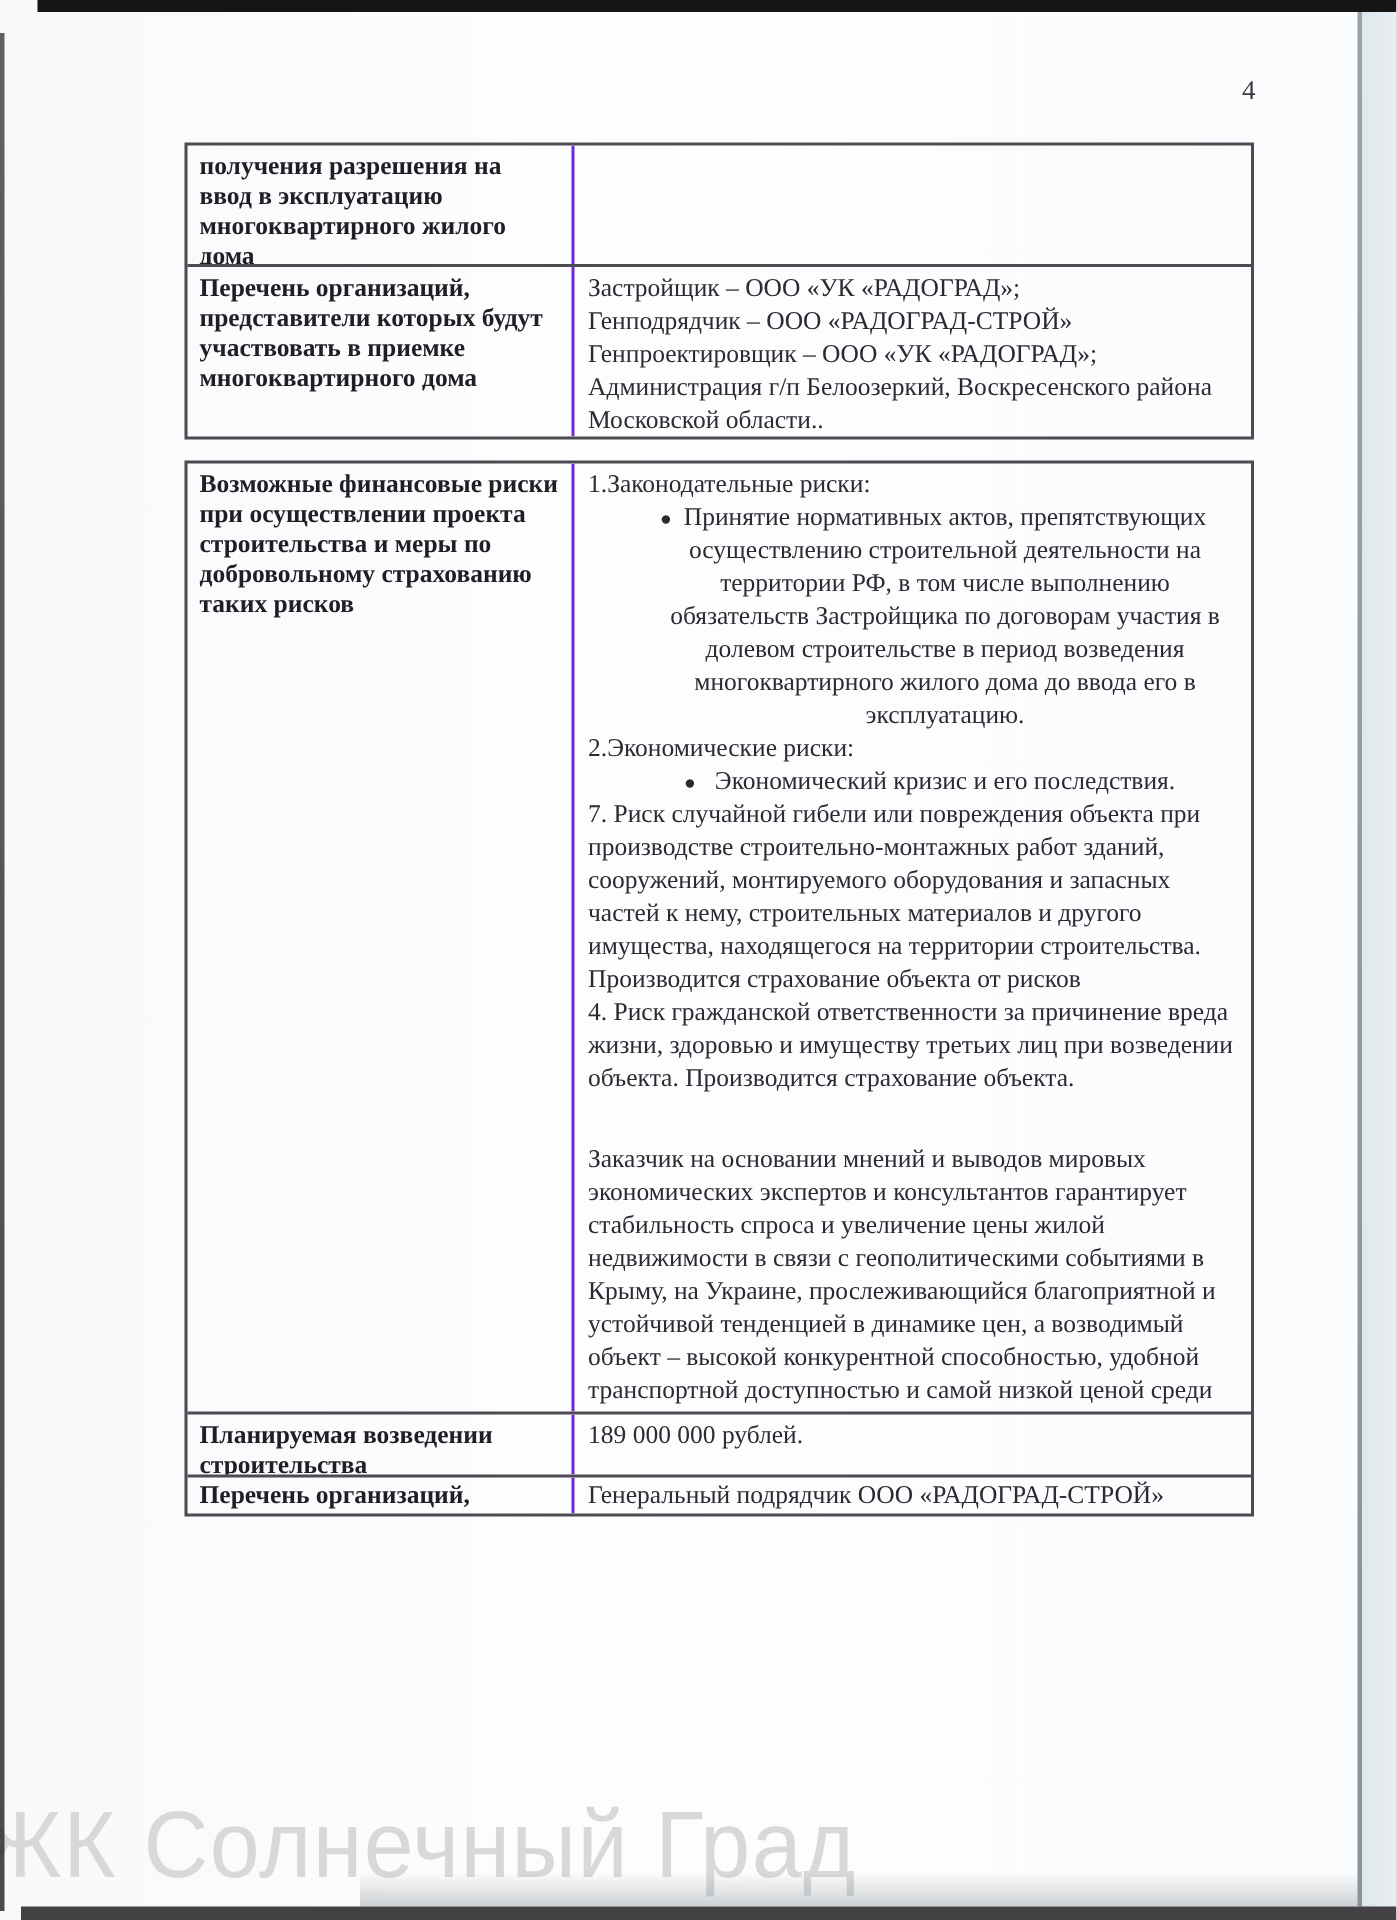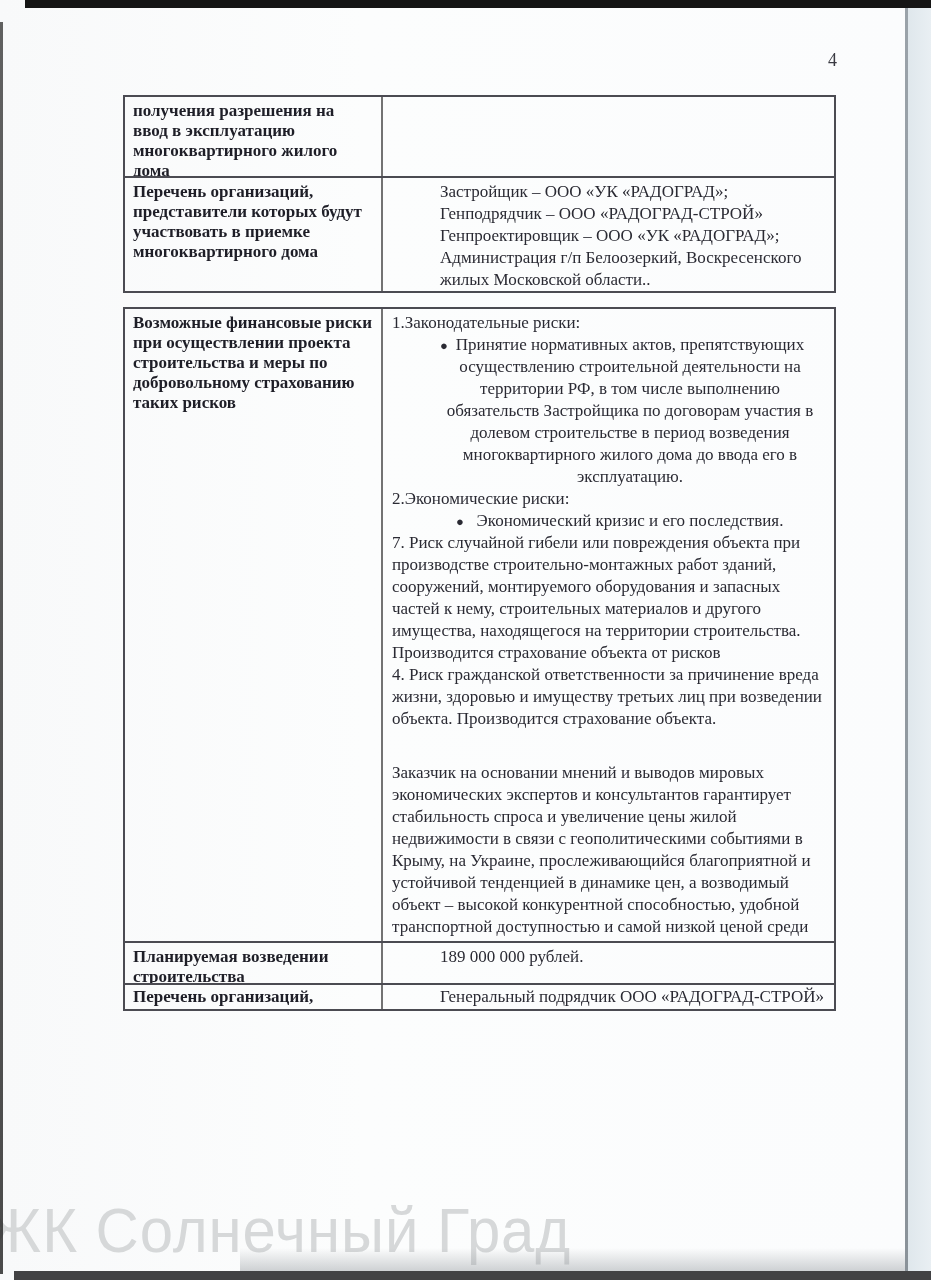--- a/index.html
+++ b/index.html
@@ -20,22 +20,22 @@
     background:linear-gradient(180deg,rgba(150,155,160,0) 0%,rgba(150,155,160,.45) 100%);}
   .paper-right-edge{position:absolute;left:905px;top:8px;width:3px;height:1263px;
     background:linear-gradient(180deg,#9aa2a9,#8a9299);}
   .scanner-strip{position:absolute;left:908px;top:8px;width:23px;height:1263px;
     background:linear-gradient(90deg,#dfe7ec,#e9eff3);}
   .page-number{position:absolute;left:828px;top:50px;font-size:18px;color:#3a3a42;}
 
   
   .doc-table{position:absolute;left:123px;width:713px;border:2px solid #4b4b52;box-sizing:border-box;}
   .t-row{display:flex;overflow:hidden;box-sizing:border-box;}
-  .t-row + .t-row{border-top:2px solid #4b4b52;gap:48px;}
-  .cell-l{width:258px;box-sizing:border-box;border-right:2px solid #737373;
+  .t-row + .t-row{border-top:2px solid #4b4b52;}
+  .cell-l{width:258px;box-sizing:border-box;border-right:2px solid #6d28d9;
     padding:4px 8px 0 8px;font-weight:bold;font-size:17px;line-height:20px;color:#1e1e27;}
   .cell-r{flex:1;box-sizing:border-box;padding:3px 10px 0 9px;
     font-size:17px;line-height:22px;color:#2a2a33;}
   .cell-r p{margin:0;}
   .m-gap{margin-top:26px;}
   .m-gap-sm{margin-top:24px;}
   .bullet-para{position:relative;padding-left:44px;text-align:center;}
   .bullet-mark{position:absolute;left:48px;top:1px;font-size:13px;color:#2a2a33;}
   .bullet-para.short .bullet-mark{left:64px;}
 
@@ -58,21 +58,21 @@
     <div class="t-row" style="height:79px;">
       <div class="cell-l">получения разрешения на ввод в эксплуатацию многоквартирного жилого дома</div>
       <div class="cell-r"></div>
     </div>
     <div class="t-row" style="height:115px;">
       <div class="cell-l">Перечень организаций, представители которых будут участвовать в приемке  многоквартирного дома</div>
       <div class="cell-r">
         <p>Застройщик – ООО «УК «РАДОГРАД»;</p>
         <p>Генподрядчик – ООО «РАДОГРАД-СТРОЙ»</p>
         <p>Генпроектировщик – ООО «УК «РАДОГРАД»;</p>
-        <p>Администрация г/п Белоозеркий, Воскресенского жилых Московской области..</p>
+        <p>Администрация г/п Белоозеркий, Воскресенского района Московской области..</p>
       </div>
     </div>
   </div>
 
   <div class="doc-table" style="top:307px;">
     <div class="t-row" style="height:632px;">
       <div class="cell-l">Возможные финансовые риски при осуществлении проекта строительства и меры по добровольному страхованию таких рисков</div>
       <div class="cell-r">
         <p class="m-gap-sm">1.Законодательные риски:</p>
         <p class="bullet-para">

